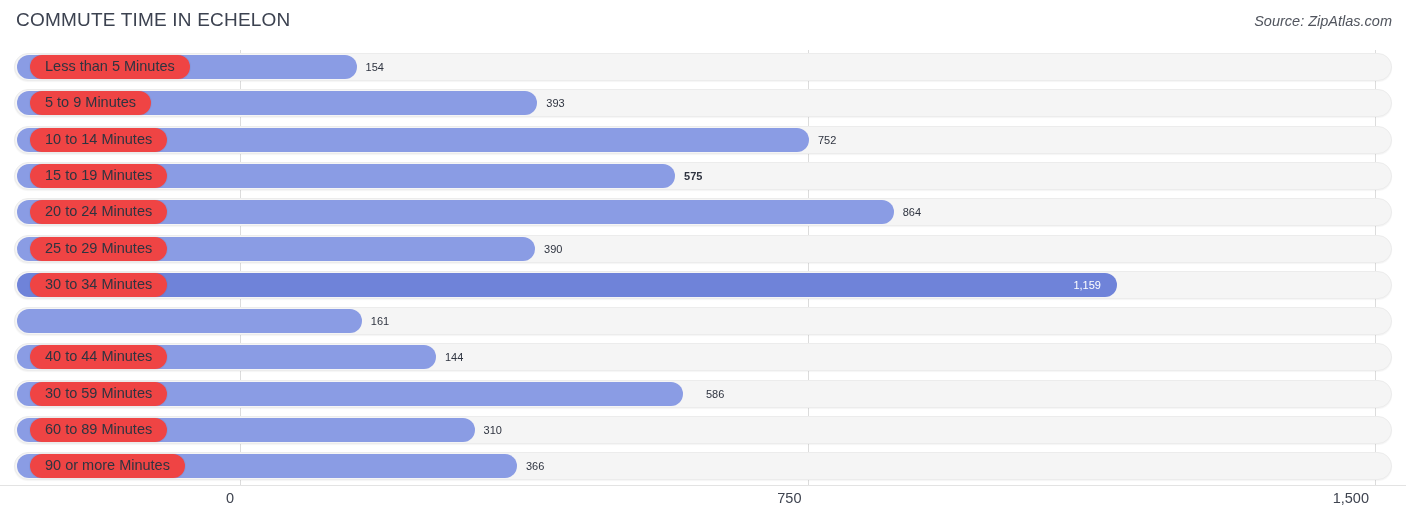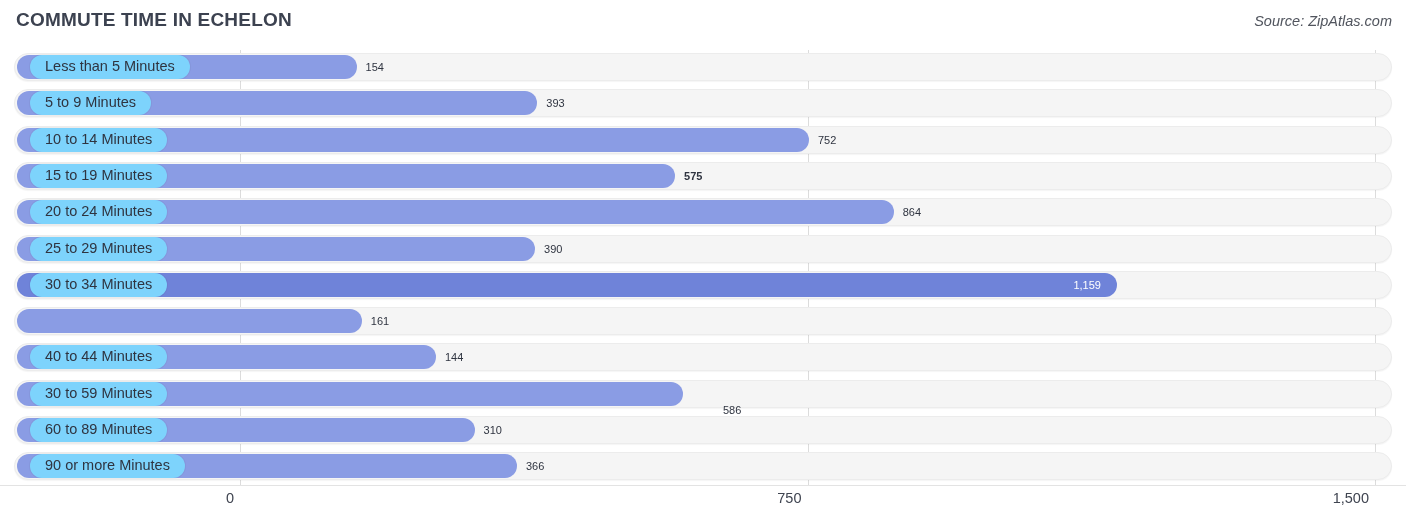--- a/index.html
+++ b/index.html
@@ -16,21 +16,21 @@
   }
 
   
   #chart-title {
     position: absolute;
     left: 16px;
     top: 9px;
     font-size: 19px;
     letter-spacing: 0.2px;
     color: #3c4250;
-    font-weight: 700;
+    font-weight: 400;
     white-space: nowrap;
   }
   #chart-source {
     position: absolute;
     right: 14px;
     top: 13px;
     font-size: 14.5px;
     font-style: italic;
     color: #51555e;
     white-space: nowrap;
@@ -97,21 +97,21 @@
     color: #ffffff;
     text-align: right;
   }
   .cat-label {
     position: absolute;
     left: 30px;
     top: 5px;
     height: 24px;
     line-height: 23px;
     padding: 0 15px;
-    background: #7dd3fc;
+    background: #ef4444;
     border-radius: 12px;
     font-size: 14.5px;
     color: #2f3440;
     white-space: nowrap;
     box-shadow: 0 0 0 1px rgba(0,0,0,0.04);
   }
 
   
   #axis {
     position: absolute;
@@ -196,21 +196,21 @@
     </div>
     <div class="row" style="top: 290.4px;">
       <div class="track"></div>
       <div class="bar" title="40 to 44 Minutes: 259" style="width: 418.977px;"></div>
       <div class="bar-value" style="left: 444.977px;">144</div>
       <div class="cat-label">40 to 44 Minutes</div>
     </div>
     <div class="row" style="top: 326.7px;">
       <div class="track"></div>
       <div class="bar" title="45 to 59 Minutes: 586" style="width: 666.407px;"></div>
-      <div class="bar-value" style="left: 723px; margin-top: 16px;">586</div>
+      <div class="bar-value" style="left: 706px;">586</div>
       <div class="cat-label">30 to 59 Minutes</div>
     </div>
     <div class="row" style="top: 363px;">
       <div class="track"></div>
       <div class="bar" title="60 to 89 Minutes: 310" style="width: 457.567px;"></div>
       <div class="bar-value" style="left: 483.567px;">310</div>
       <div class="cat-label">60 to 89 Minutes</div>
     </div>
     <div class="row" style="top: 399.3px;">
       <div class="track"></div>

